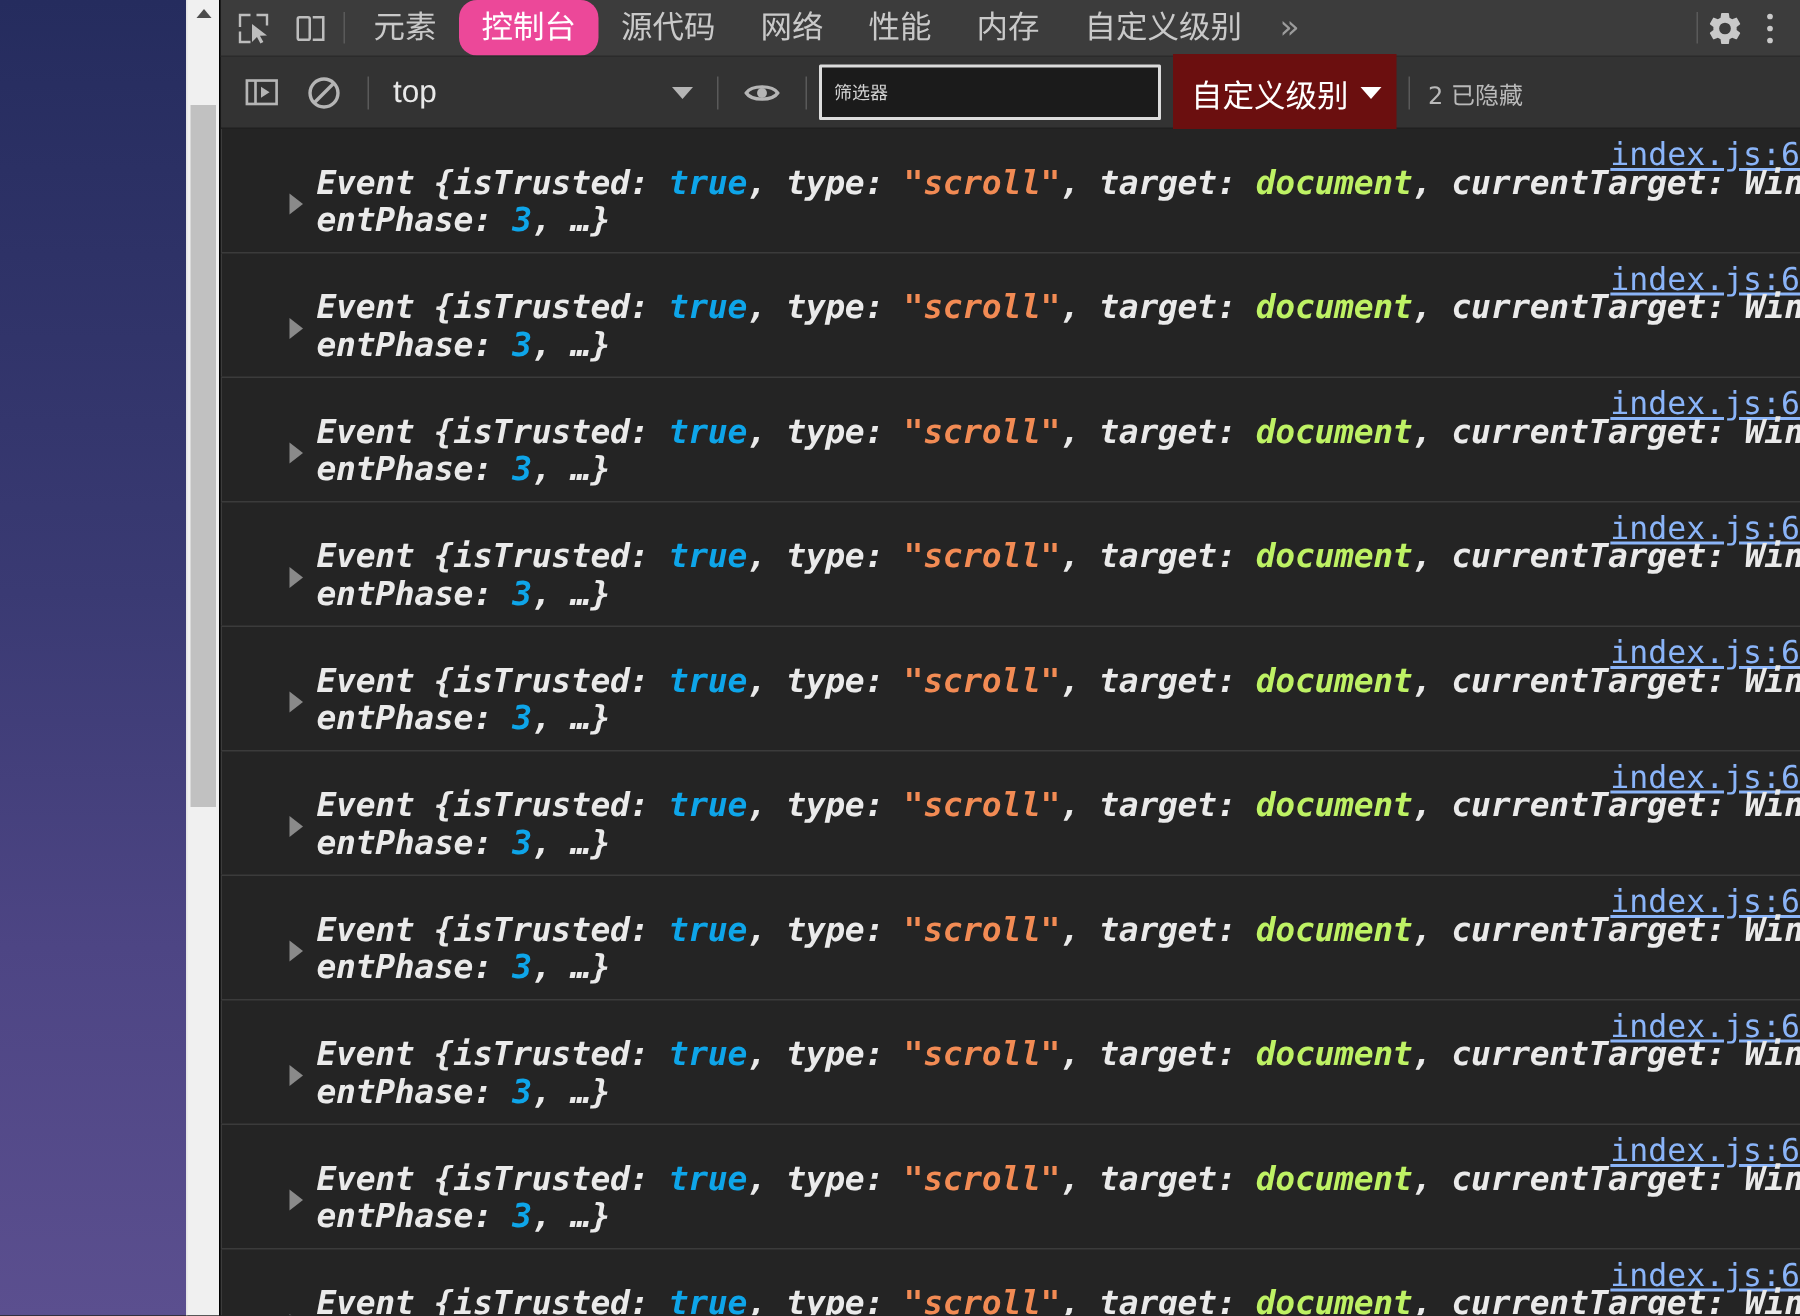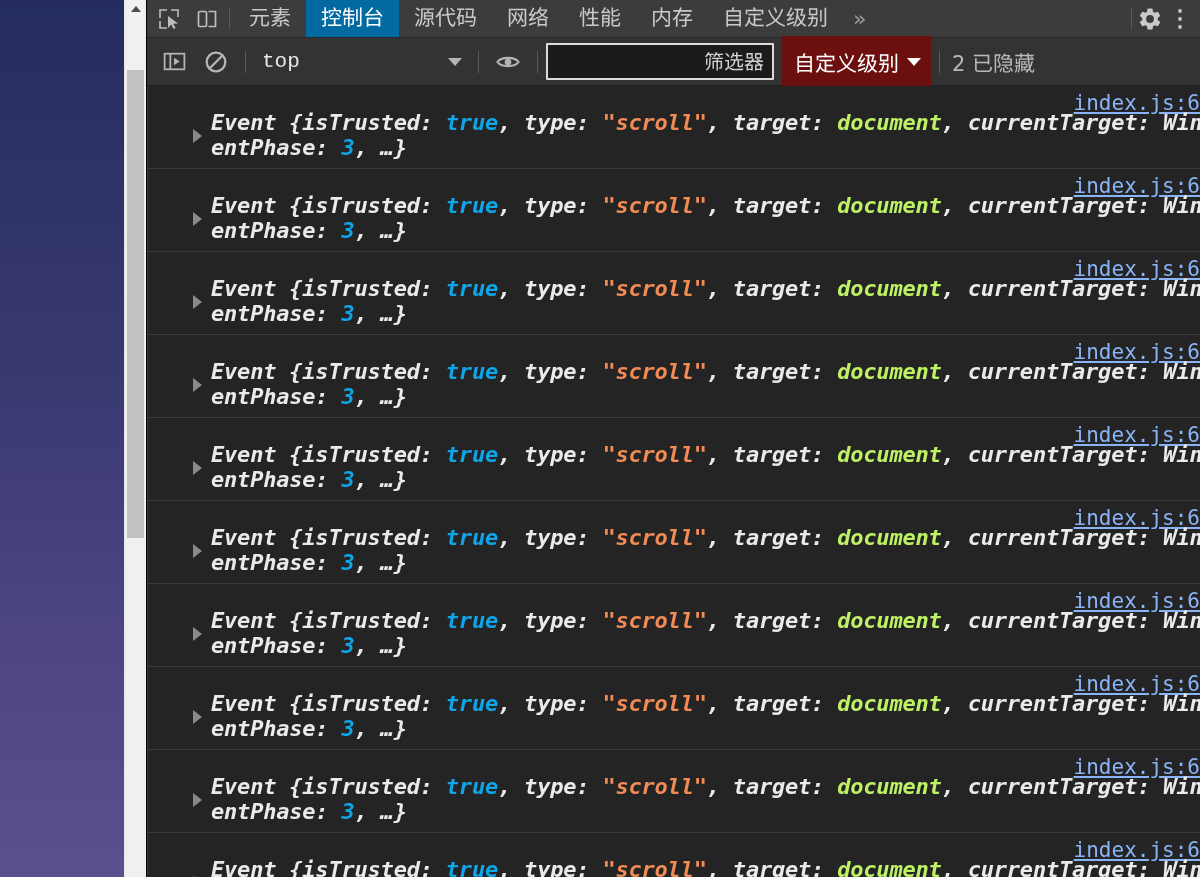--- a/index.html
+++ b/index.html
@@ -117,22 +117,23 @@
     display: flex;
     align-items: center;
     padding: 0 15px;
     color: #c9c9c9;
     font-size: 21px;
     font-family: "DejaVu Sans", "Liberation Sans", sans-serif;
     white-space: nowrap;
     line-height: 1;
   }
   .tab.active {
-    background: #0369a1;
+    background: #ec4899;
     color: #ffffff;
+    border-radius: 12px;
   }
   .tab.more {
     color: #9c9c9c;
     font-size: 22px;
     padding: 0 10px;
   }
   .tb-right {
     display: flex;
     align-items: center;
     gap: 2px;
@@ -164,61 +165,60 @@
     margin: 0 8px;
   }
   .ctx-select {
     display: flex;
     align-items: center;
     min-width: 200px;
     height: 34px;
     padding: 0 8px;
     color: #e8e8e8;
     font-size: 21px;
-    font-family: Liberation Mono, monospace;
+    font-family: Liberation Sans, sans-serif;
   }
   .ctx-select .ctx-label { flex: 1; }
   .caret-down {
     width: 0; height: 0;
     border-left: 7px solid transparent;
     border-right: 7px solid transparent;
     border-top: 8px solid #b5b5b5;
   }
   .filter-input {
     width: 228px;
     height: 37px;
     background: #1b1b1b;
     border: 2px solid #dcdcdc;
     color: #d2d2d2;
-    font-size: 20px;
+    font-size: 12px;
     font-family: "DejaVu Sans", "Liberation Sans", sans-serif;
     padding: 0 8px;
     box-sizing: border-box;
     outline: none;
     border-radius: 1px;
-    text-align: right;
   }
   .filter-input::placeholder { color: #d2d2d2; opacity: 1; }
   .level-btn {
     height: 51px;
     display: flex;
     align-items: center;
     gap: 8px;
     background: #6b0f0f;
     color: #ffffff;
     font-size: 21px;
     font-family: "DejaVu Sans", "Liberation Sans", sans-serif;
     padding: 0 10px 0 12px;
     margin-left: 8px;
     white-space: nowrap;
   }
   .level-btn .caret-down { border-top-color: #ffffff; }
   .hidden-count {
     color: #b9b9b9;
-    font-size: 21px;
+    font-size: 16px;
     font-family: "DejaVu Sans", "Liberation Sans", sans-serif;
     white-space: nowrap;
     margin-left: 4px;
   }
 
   
   .console-body {
     flex: 1;
     overflow: hidden;
     background: #242424;

